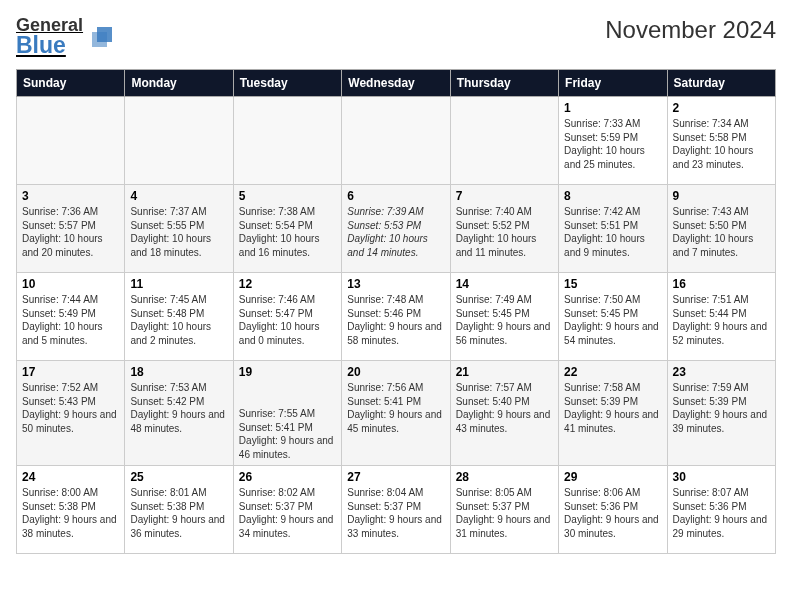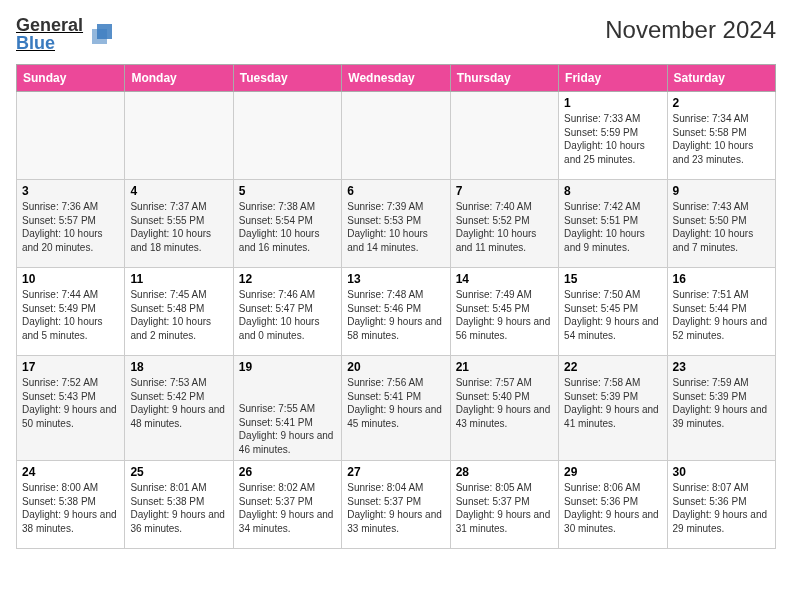--- a/index.html
+++ b/index.html
@@ -25,21 +25,21 @@
       flex-direction: column;
       line-height: 1;
       text-decoration: underline;
     }
     .logo-general {
       font-size: 18px;
       font-weight: bold;
       color: #333;
     }
     .logo-blue {
-      font-size: 18px;
+      font-size: 23px;
       font-weight: bold;
       color: #3a7bbf;
     }
     .logo-icon {
       width: 30px;
       height: 30px;
       margin-left: 4px;
     }
     .title-block {
       text-align: right;
@@ -52,21 +52,21 @@
     .location {
       font-size: 16px;
       color: #555;
     }
     .calendar {
       width: 100%;
       border-collapse: collapse;
       font-size: 10.5px;
     }
     .calendar th {
-      background: #ec4899;
+      background: #0f172a;
       color: #fff;
       text-align: left;
       padding: 6px 6px;
       font-size: 12px;
       font-weight: bold;
       border: 1px solid #aaa;
     }
     .calendar td {
       border: 1px solid #ccc;
       vertical-align: top;
@@ -164,21 +164,21 @@
 Daylight: 10 hours and 18 minutes.</div>
         </td>
         <td>
           <div class="day-num">5</div>
           <div class="day-info" style="white-space: pre-line;">Sunrise: 7:38 AM
 Sunset: 5:54 PM
 Daylight: 10 hours and 16 minutes.</div>
         </td>
         <td>
           <div class="day-num">6</div>
-          <div class="day-info" style="white-space: pre-line;">Sunrise: 7:39 AM
+          <div class="day-info" style="white-space: pre-line; font-style: italic;">Sunrise: 7:39 AM
 Sunset: 5:53 PM
 Daylight: 10 hours and 14 minutes.</div>
         </td>
         <td>
           <div class="day-num">7</div>
           <div class="day-info" style="white-space: pre-line;">Sunrise: 7:40 AM
 Sunset: 5:52 PM
 Daylight: 10 hours and 11 minutes.</div>
         </td>
         <td>

